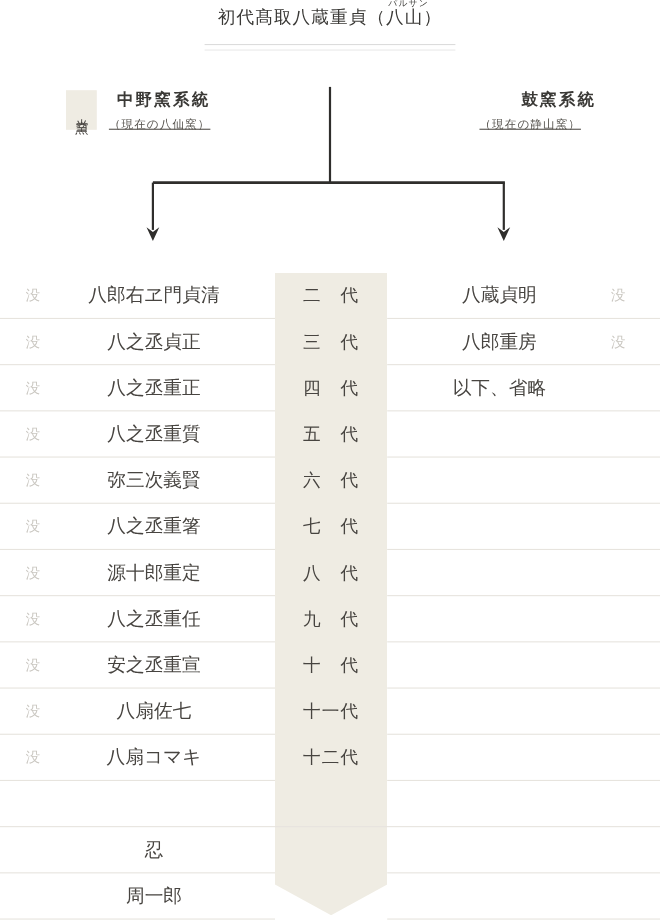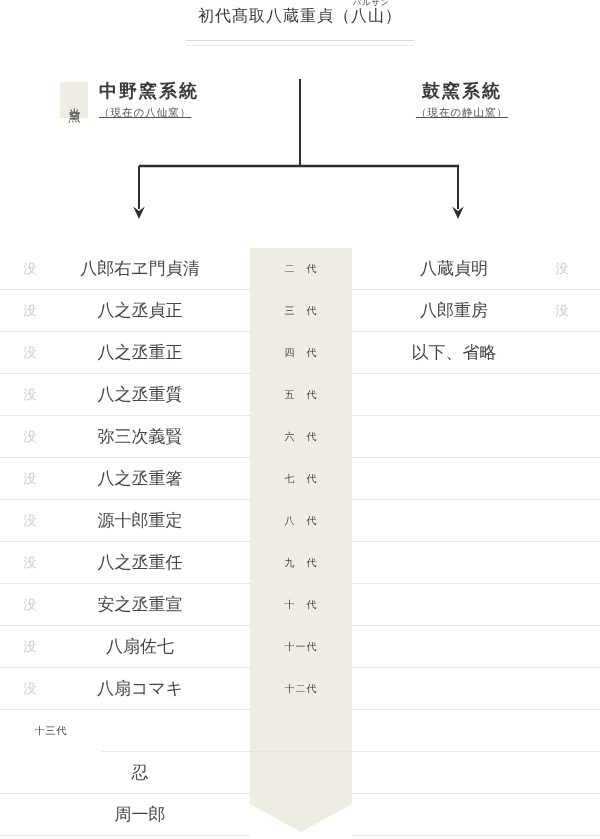--- a/index.html
+++ b/index.html
@@ -25,44 +25,44 @@
     border-top:1px solid #dcdcdc;border-bottom:1px solid #eaeaea;
   }
   
   .branch-left{position:absolute;left:60px;top:82px;display:flex;align-items:flex-start;}
   .badge{
     width:28px;height:36px;background:var(--c-beige,#efece3);
     display:flex;align-items:center;justify-content:center;
     writing-mode:vertical-rl;font-size:12px;letter-spacing:2px;color:var(--c-text,#474440);
   }
   .branch-text{margin-left:11px;}
-  .branch-title{font-size:18px;letter-spacing:2px;font-weight:600;color:var(--c-title,#3a3936);line-height:19px;}
+  .branch-title{font-size:15px;letter-spacing:2px;font-weight:600;color:var(--c-title,#3a3936);line-height:19px;text-align:right;}
   .branch-sub{font-size:10.5px;letter-spacing:1px;color:var(--c-subtext,#55524d);margin-top:5px;text-decoration:underline;}
-  .branch-right{position:absolute;left:402px;top:82px;width:120px;text-align:center;}
+  .branch-right{position:absolute;left:422px;top:82px;width:120px;text-align:center;}
   
   .tree{position:absolute;left:0;top:0;z-index:1;}
   .tree path{stroke:var(--c-line,#2f2e2c);fill:none;}
   .tree .head{fill:var(--c-line,#2f2e2c);stroke:none;}
   
   .gen-col{
     position:absolute;left:250px;top:248px;width:102px;height:584px;
     background:var(--c-beige,#efece3);z-index:0;
     clip-path:polygon(0 0,100% 0,100% calc(100% - 28px),50% 100%,0 calc(100% - 28px));
   }
   .rows{position:absolute;top:248px;left:0;width:600px;z-index:1;}
   .row{display:flex;height:42px;}
   .cl{
     width:250px;box-sizing:border-box;display:flex;align-items:center;
     border-bottom:1px solid var(--c-divider,#e7e4de);padding-right:30px;
   }
   .cl .mk{width:60px;text-align:center;}
   .cl .nm{flex:1;text-align:center;}
   .cc{
     width:102px;display:flex;align-items:center;justify-content:center;
-    font-size:10px;letter-spacing:1px;
+    font-size:16px;letter-spacing:1px;
   }
   .cr{
     flex:1;box-sizing:border-box;display:flex;align-items:center;
     border-bottom:1px solid var(--c-divider,#e7e4de);
   }
   .cr .nm{flex:1;text-align:center;padding-left:16px;}
   .cr .mk{width:44px;margin-right:16px;text-align:center;}
   .nm{font-size:17px;color:var(--c-text,#474440);}
   .mk{font-size:13px;color:var(--c-muted,#cac7c1);}
 </style>
@@ -227,21 +227,20 @@
           <span class="nm">八扇コマキ</span>
         </div>
       <div class="cc">十二代</div>
       <div class="cr">
           <span class="nm"></span>
           <span class="mk"></span>
         </div>
     </div>
 
     <div class="row">
-      <div class="cc">十三代</div>
       <div class="cr">
           <span class="nm"></span>
           <span class="mk"></span>
         </div>
     </div>
 
     <div class="row">
       <div class="cl">
           <span class="mk"></span>
           <span class="nm">忍</span>

